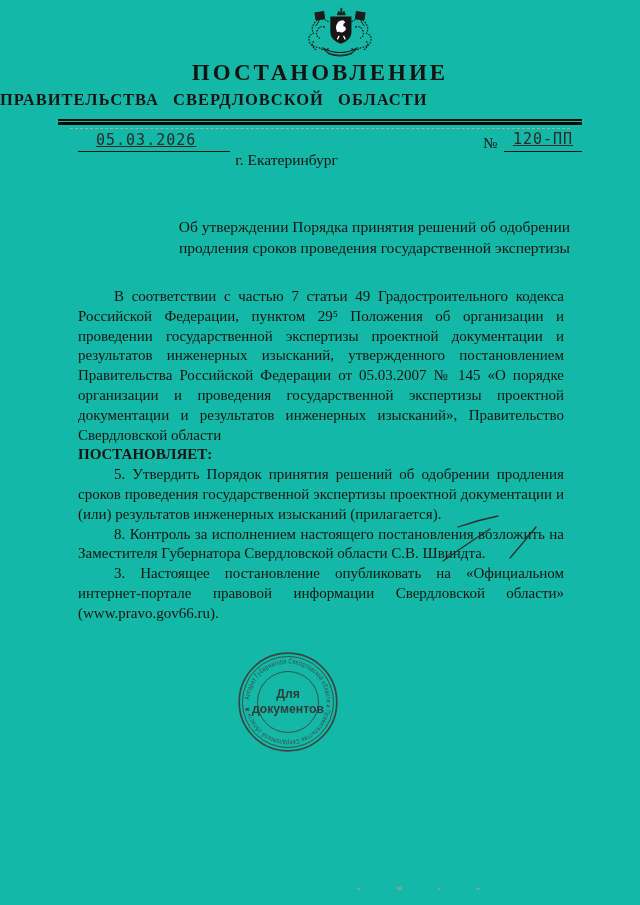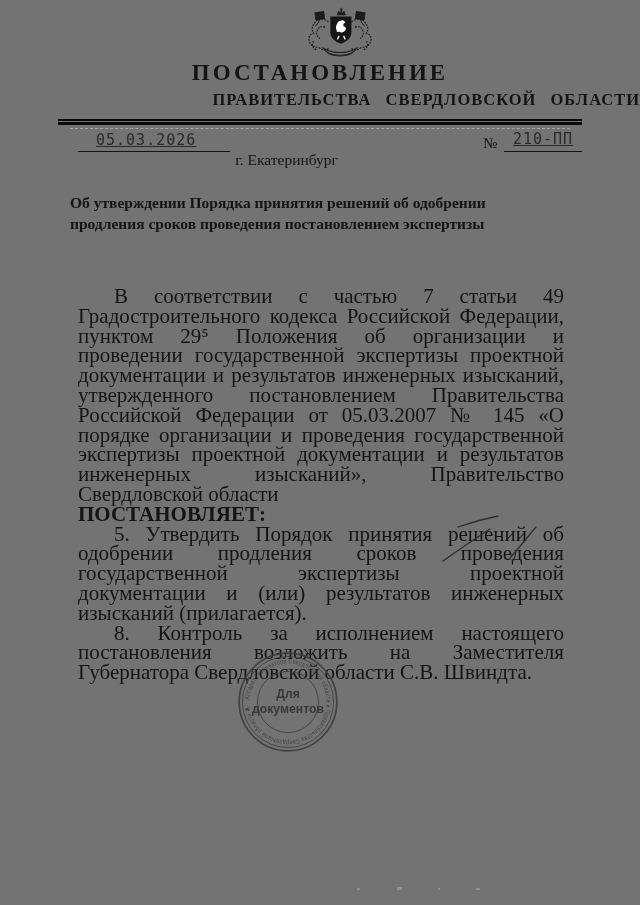--- a/index.html
+++ b/index.html
@@ -1,52 +1,52 @@
 <!DOCTYPE html>
 <html><head>
 <meta charset="utf-8">
 <style>
   html,body { margin:0; padding:0; background:#e8e8e8; }
   .page {
     position:relative; width:640px; height:905px; margin:0 auto;
-    background:#737373; overflow:hidden;
+    background:#14b8a6; overflow:hidden;
     font-family:"Liberation Serif", serif; color:#141414;
   }
   .abs { position:absolute; }
 
   
   .emblem { top:6px; left:296px; width:88px; height:58px; }
   .doc-type {
     top:60px; left:0; width:640px; text-align:center;
     font-size:23px; font-weight:bold; letter-spacing:3px;
   }
   .doc-org {
-    top:90px; left:0; width:640px; text-align:right;
+    top:90px; left:0; width:640px; text-align:left;
     font-size:16.5px; font-weight:bold; letter-spacing:1px; word-spacing:9px;
   }
   .rule-thin  { top:119px; left:58px; width:524px; height:2px; background:#0a0a0a; }
   .rule-thick { top:122px; left:58px; width:524px; height:3px; background:#0a0a0a; }
   .rule-artifact { top:128px; left:70px; width:500px; border-top:1px dashed #b5b5b5; opacity:.8; }
 
   .mono { font-family:"DejaVu Sans Mono", monospace;text-decoration:underline; }
   .date-value { top:131px; left:96px; font-size:15px; letter-spacing:1px; color:#2a2a2a; }
   .date-line  { top:151px; left:78px; width:152px; height:1px; background:#141414; }
   .num-label  { top:135px; left:483px; font-size:15px; }
   .num-value  { top:130px; left:505px; width:76px; text-align:center; font-size:15px; letter-spacing:1px; color:#2a2a2a; }
   .num-line   { top:151px; left:504px; width:78px; height:1px; background:#141414; }
   .place { top:151px; left:0; width:573px; text-align:center; font-size:15.5px; }
 
   
   .subject {
-    top:192px; left:70px; width:500px; text-align:left;
-    font-size:15.5px; font-weight:bold; line-height:21px;
+    top:216px; left:70px; width:500px; text-align:right;
+    font-size:15.5px; font-weight:normal; line-height:21px;
   }
 
   
-  .body { top:287px; left:78px; width:486px; font-size:21px; line-height:19.8px; }
+  .body { top:287px; left:78px; width:486px; font-size:15px; line-height:19.8px; }
   .body p { margin:0; text-align:justify; }
   .body p.indent { text-indent:36px; }
   .resolve { font-weight:bold; text-align:right; }
 
   
   .sig {
     top:654px; left:78px; width:486px; font-size:15.5px; line-height:19px;
     display:flex; justify-content:space-between; align-items:flex-end;
   }
   .sig-left div { white-space:nowrap; }
@@ -95,34 +95,35 @@
 
   <div class="abs doc-type">ПОСТАНОВЛЕНИЕ</div>
   <div class="abs doc-org">ПРАВИТЕЛЬСТВА СВЕРДЛОВСКОЙ ОБЛАСТИ</div>
   <div class="abs rule-thin"></div>
   <div class="abs rule-thick"></div>
   <div class="abs rule-artifact"></div>
 
   <div class="abs date-value mono">05.03.2026</div>
   <div class="abs date-line"></div>
   <div class="abs num-label">№</div>
-  <div class="abs num-value mono">210-ПП</div>
+  <div class="abs num-value mono">120-ПП</div>
   <div class="abs num-line"></div>
   <div class="abs place">г. Екатеринбург</div>
 
   <div class="abs subject">
     <div>Об утверждении Порядка принятия решений об одобрении</div>
-    <div>продления сроков проведения постановлением экспертизы</div>
+    <div>продления сроков проведения государственной экспертизы</div>
   </div>
 
   <div class="abs body">
     <p class="indent">В соответствии с частью 7 статьи 49 Градостроительного кодекса Российской Федерации, пунктом 29⁵ Положения об организации и проведении государственной экспертизы проектной документации и результатов инженерных изысканий, утвержденного постановлением Правительства Российской Федерации от 05.03.2007 № 145 «О порядке организации и проведения государственной экспертизы проектной документации и результатов инженерных изысканий», Правительство Свердловской области</p>
     <p class="resolve">ПОСТАНОВЛЯЕТ:</p>
     <p class="indent">5. Утвердить Порядок принятия решений об одобрении продления сроков проведения государственной экспертизы проектной документации и (или) результатов инженерных изысканий (прилагается).</p>
     <p class="indent">8. Контроль за исполнением настоящего постановления возложить на Заместителя Губернатора Свердловской области С.В. Швиндта.</p>
+    <p class="indent">3. Настоящее постановление опубликовать на «Официальном интернет-портале правовой информации Свердловской области» (www.pravo.gov66.ru).</p>
   </div>
 
 
   <svg class="abs stamp" viewBox="0 0 120 120" aria-hidden="true">
     <g stroke="#3d3d3d" fill="none">
       <circle cx="60" cy="60" r="48" stroke-width="1.7"></circle>
       <circle cx="60" cy="60" r="44.8" stroke-width="0.9"></circle>
       <circle cx="60" cy="60" r="30" stroke-width="0.9"></circle>
     </g>
     <defs>

